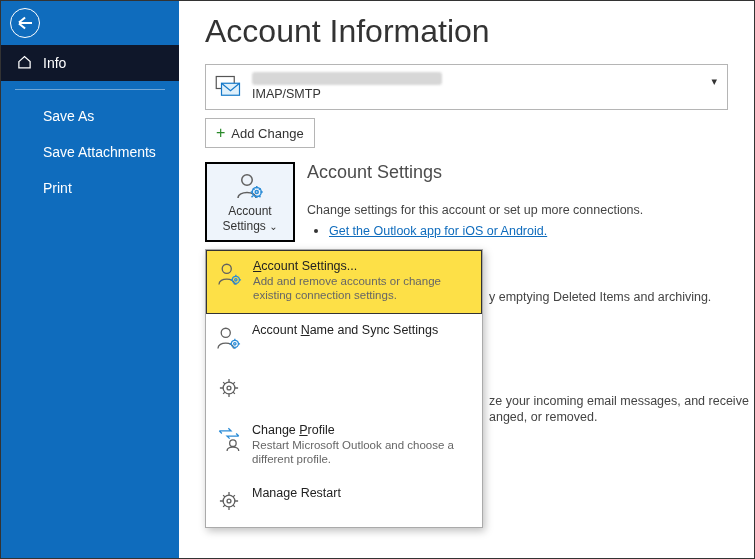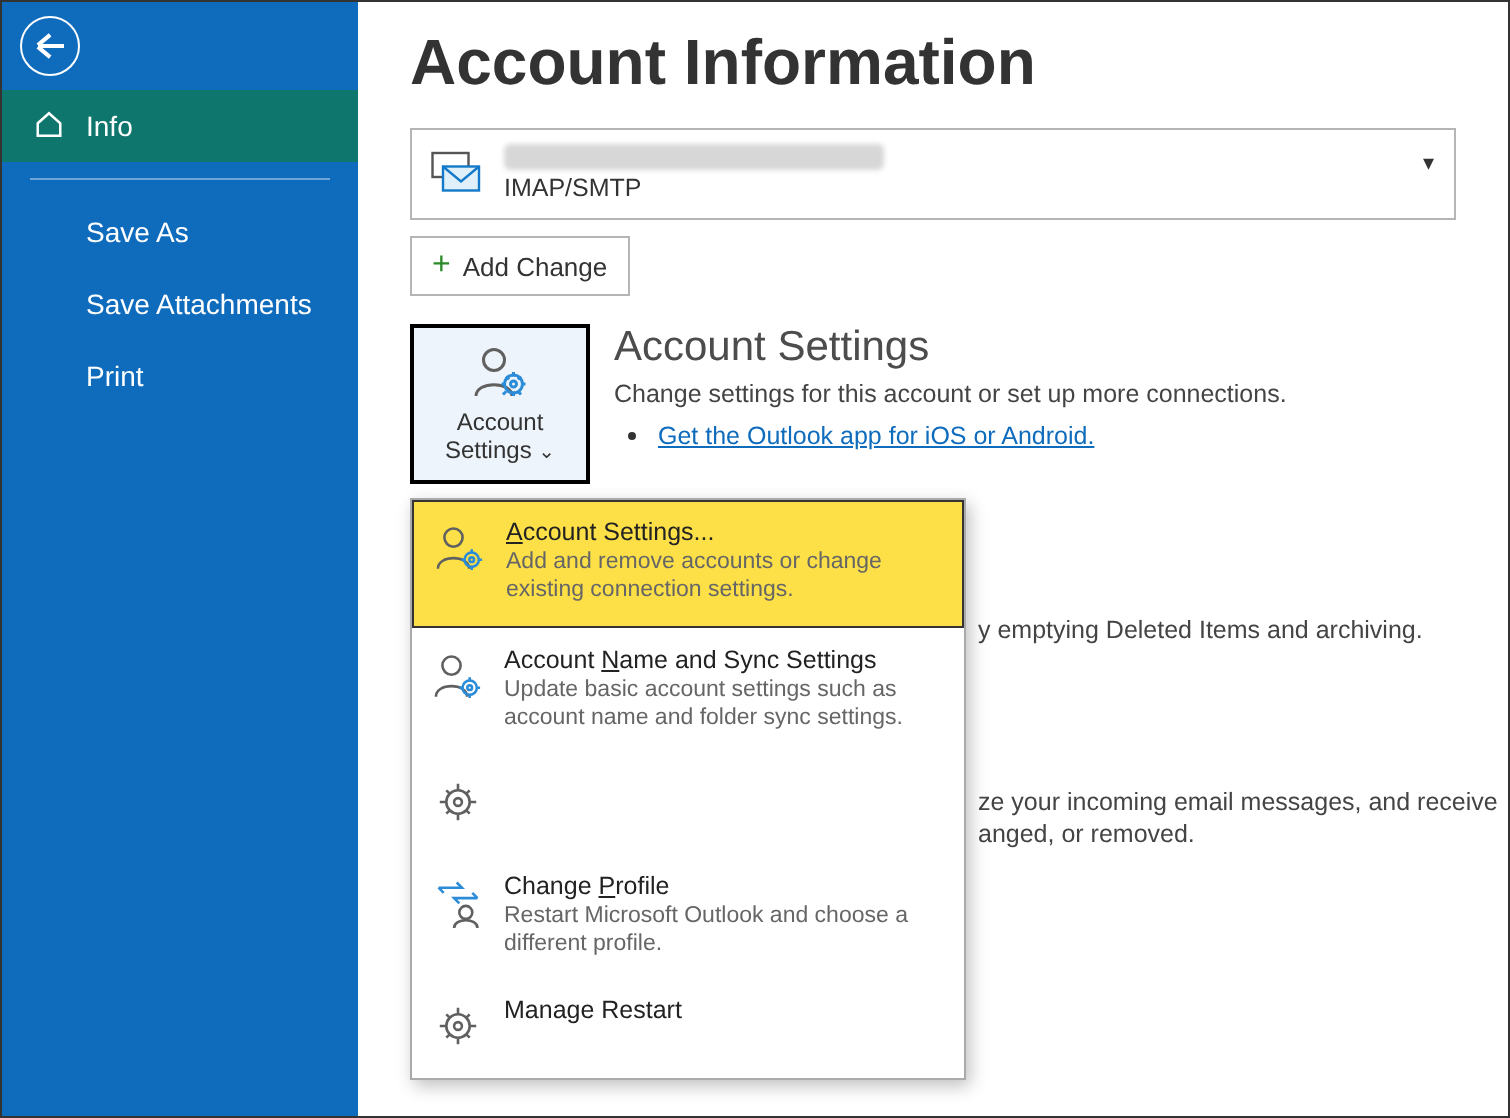--- a/index.html
+++ b/index.html
@@ -42,37 +42,37 @@
     background: #fff;
   }
   .back-arrow::before { transform: rotate(-40deg); top: -3px; }
   .back-arrow::after  { transform: rotate(40deg); top: 3px; }
 
   .sidebar-item {
     padding: 10px 14px 10px 42px;
     cursor: pointer;
     position: relative;
   }
-  .sidebar-item.active { background: #0f766e; }
+  .sidebar-item.active { background: #0f172a; }
   .sidebar-item .home-ic {
     position: absolute; left: 16px; top: 50%; transform: translateY(-55%);
     width: 15px; height: 15px;
   }
   .sidebar-sep {
     margin: 8px 14px;
     border: none; border-top: 1px solid rgba(255,255,255,0.4);
   }
 
   
   .main {
     flex: 1; padding: 12px 26px;
     position: relative;
     overflow: hidden;
   }
-  h1.title { font-size: 32px; font-weight: 700; color: #333; margin-bottom: 14px; }
+  h1.title { font-size: 32px; font-weight: 400; color: #333; margin-bottom: 14px; }
 
   
   .account-box {
     border: 1px solid #b5b5b5;
     display: flex; align-items: center;
     height: 46px;
     padding: 4px 8px;
     position: relative;
     margin-bottom: 8px;
   }
@@ -107,21 +107,21 @@
     width: 90px; height: 80px;
     border: 2px solid #000;
     background: #eef4fb;
     display: flex; flex-direction: column;
     align-items: center; justify-content: center;
     font-size: 12px; text-align: center;
     cursor: pointer; line-height: 1.2;
     color:#333;
   }
   .big-btn svg { width: 30px; height: 30px; margin-bottom: 3px; }
-  .section-text h2 { font-size: 21px; font-weight: 400; color: #4c4c4c; margin-bottom: 4px; }
+  .section-text h2 { font-size: 18px; font-weight: 400; color: #4c4c4c; margin-bottom: 20px; }
   .section-text p { font-size: 12.5px; color: #444; margin-bottom: 6px; }
   .section-text ul { list-style: disc; padding-left: 22px; }
   .section-text a { color: #0f6cbd; text-decoration: underline; font-size: 12.5px; }
 
   
   .menu {
     position: absolute;
     left: 26px; top: 248px;
     width: 278px;
     background: #fff;
@@ -219,21 +219,21 @@
       <div class="section-text">
         <h2>Account Settings</h2>
         <p>Change settings for this account or set up more connections.</p>
         <ul>
             <li><a href="#">Get the Outlook app for iOS or Android.</a></li>
           </ul>
       </div>
     </div>
 
     
-    <div class="bg-peek" style="top:307px;text-align:right;">y emptying Deleted Items and archiving.</div>
+    <div class="bg-peek" style="top:289px;text-align:right;">y emptying Deleted Items and archiving.</div>
     <div class="bg-peek" style="top:393px;">ze your incoming email messages, and receive</div>
     <div class="bg-peek" style="top:409px;">anged, or removed.</div>
 
     
     <div class="menu" id="menu">
         <div class="menu-item selected">
           <span><svg viewBox="0 0 40 40" fill="none" stroke="#606060" stroke-width="2">
               <circle cx="15" cy="12" r="7"></circle>
               <path d="M3 36 C3 25 27 25 27 36"></path>
               <circle cx="29" cy="29" r="5.5" stroke="#2b8cd7"></circle>
@@ -248,21 +248,20 @@
         <div class="menu-item">
           <span><svg viewBox="0 0 40 40" fill="none" stroke="#606060" stroke-width="2">
               <circle cx="15" cy="12" r="7"></circle>
               <path d="M3 36 C3 25 27 25 27 36"></path>
               <circle cx="29" cy="29" r="5.5" stroke="#2b8cd7"></circle>
               <circle cx="29" cy="29" r="1.8" stroke="#2b8cd7"></circle>
               <path d="M29 21v3M29 34v3M21 29h3M34 29h3" stroke="#2b8cd7"></path>
             </svg></span>
           <div>
             <div class="mi-title">Account <span class="u">N</span>ame and Sync Settings</div>
-            <div class="mi-desc">Update basic account settings such as account name and folder sync settings.</div>
           </div>
         </div>
         <div class="menu-item">
           <span><svg viewBox="0 0 40 40" fill="none" stroke="#606060" stroke-width="2">
               <circle cx="20" cy="20" r="9"></circle>
               <circle cx="20" cy="20" r="3"></circle>
               <path d="M20 6v5M20 29v5M6 20h5M29 20h5M11 11l3 3M26 26l3 3M29 11l-3 3M11 29l3-3"></path>
             </svg></span>
         </div>
         <div class="menu-item">

